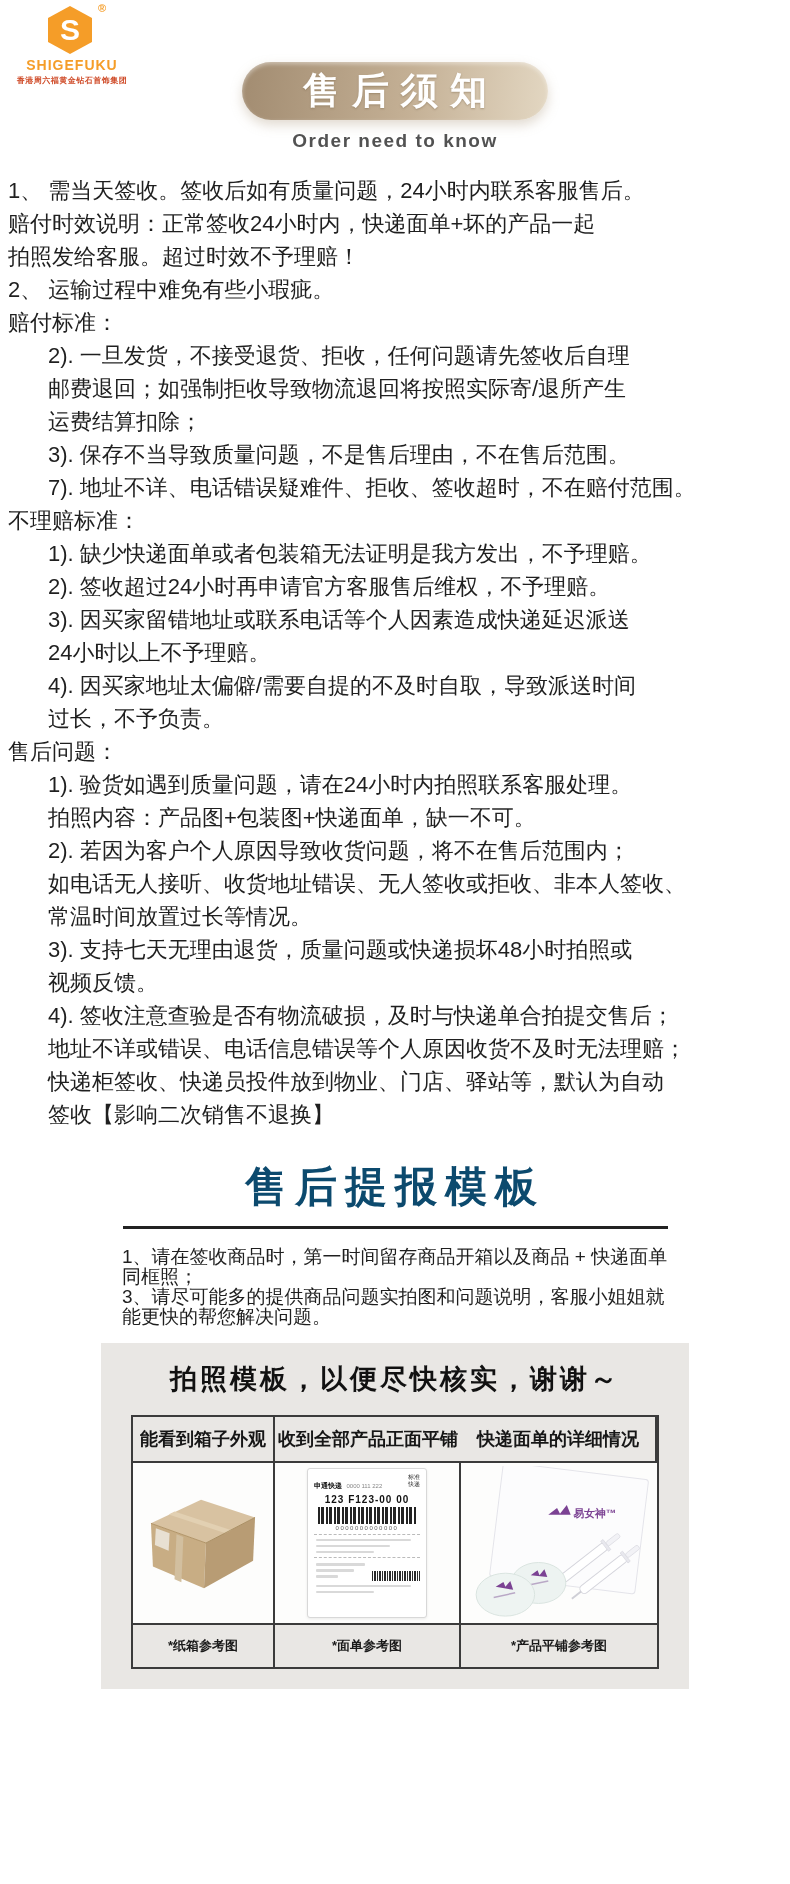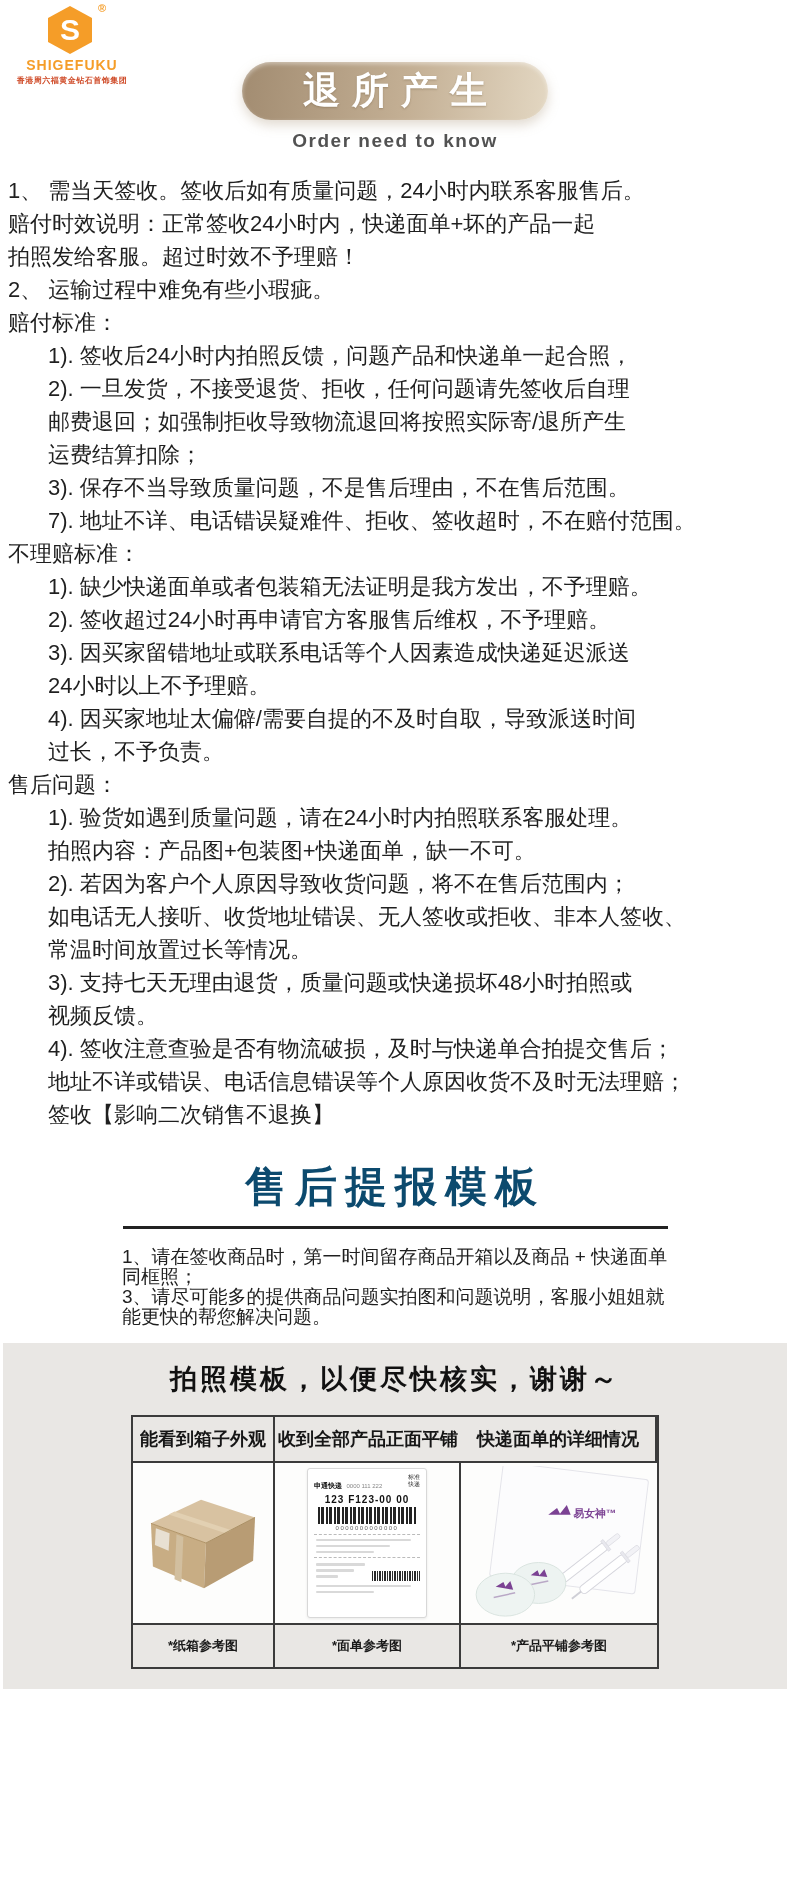--- a/index.html
+++ b/index.html
@@ -41,21 +41,21 @@
   .ind0 { padding-left:0; }
   .ind1 { padding-left:40px; }
 
   
   .tpl-title { margin:31px 0 0; text-align:center; font-size:42px; font-weight:700; letter-spacing:8px; color:#0c4a6e; line-height:50px; }
   .tpl-rule { width:545px; height:3px; background:#222; margin:14px auto 0; }
   .tpl-steps { margin:18px 113px 0 122px; font-size:19px; line-height:20px; color:#1f1f1f; }
   .tpl-steps p { margin:0; }
 
   
-  .panel { width:784px; margin:16px auto 0; background:#e9e7e4; padding:18px 2px 20px; box-sizing:border-box; }
+  .panel { width:588px; margin:16px auto 0; background:#e9e7e4; padding:18px 2px 20px; box-sizing:border-box; }
   .panel-title { text-align:center; font-size:27px; font-weight:800; letter-spacing:3px; color:#111; }
   .ptable {
     display:grid; grid-template-columns:142px 186px 196px;
     width:524px; margin:18px auto 0; border:2px solid #3b3b3b; background:#e9e7e4;
   }
   .ptable > div { border-right:2px solid #3b3b3b; border-bottom:2px solid #3b3b3b; box-sizing:border-box; }
   .ptable > .last-col { border-right:none; }
   .ptable > .last-row { border-bottom:none; }
   .th { height:46px; display:flex; align-items:center; justify-content:center; font-size:18px; font-weight:700; color:#161616; }
   .img-cell { height:162px; background:#fdfdfc; display:flex; align-items:center; justify-content:center; overflow:hidden; }
@@ -87,37 +87,36 @@
       <div class="hex">
         <span>S</span>
       </div>
       <span class="reg">®</span>
     </div>
     <div class="brand-name">SHIGEFUKU</div>
     <div class="brand-tagline">香港周六福黄金钻石首饰集团</div>
   </header>
 
   <div class="banner">
-    <span>退所产生</span>
+    <span>售后须知</span>
   </div>
   <div class="subtitle">Order need to know</div>
 
   <div class="notice">
 
       <p class="ind0">1、 需当天签收。签收后如有质量问题，24小时内联系客服售后。</p>
 
       <p class="ind0">赔付时效说明：正常签收24小时内，快递面单+坏的产品一起</p>
 
       <p class="ind0">拍照发给客服。超过时效不予理赔！</p>
 
       <p class="ind0">2、 运输过程中难免有些小瑕疵。</p>
 
       <p class="ind0">赔付标准：</p>
 
-      <p class="ind1">1). 签收后24小时内拍照反馈，问题产品和快递单一起合照，</p>
 
 
       <p class="ind1">2). 一旦发货，不接受退货、拒收，任何问题请先签收后自理</p>
 
       <p class="ind1">邮费退回；如强制拒收导致物流退回将按照实际寄/退所产生</p>
 
       <p class="ind1">运费结算扣除；</p>
 
       <p class="ind1">3). 保存不当导致质量问题，不是售后理由，不在售后范围。</p>
 
@@ -150,20 +149,21 @@
       <p class="ind1">常温时间放置过长等情况。</p>
 
       <p class="ind1">3). 支持七天无理由退货，质量问题或快递损坏48小时拍照或</p>
 
       <p class="ind1">视频反馈。</p>
 
       <p class="ind1">4). 签收注意查验是否有物流破损，及时与快递单合拍提交售后；</p>
 
       <p class="ind1">地址不详或错误、电话信息错误等个人原因收货不及时无法理赔；</p>
 
+      <p class="ind1">快递柜签收、快递员投件放到物业、门店、驿站等，默认为自动</p>
 
       <p class="ind1">签收【影响二次销售不退换】</p>
     </div>
 
   <h2 class="tpl-title">售后提报模板</h2>
   <div class="tpl-rule"></div>
   <div class="tpl-steps">
 
       <p>1、请在签收商品时，第一时间留存商品开箱以及商品 + 快递面单同框照；</p>
 

